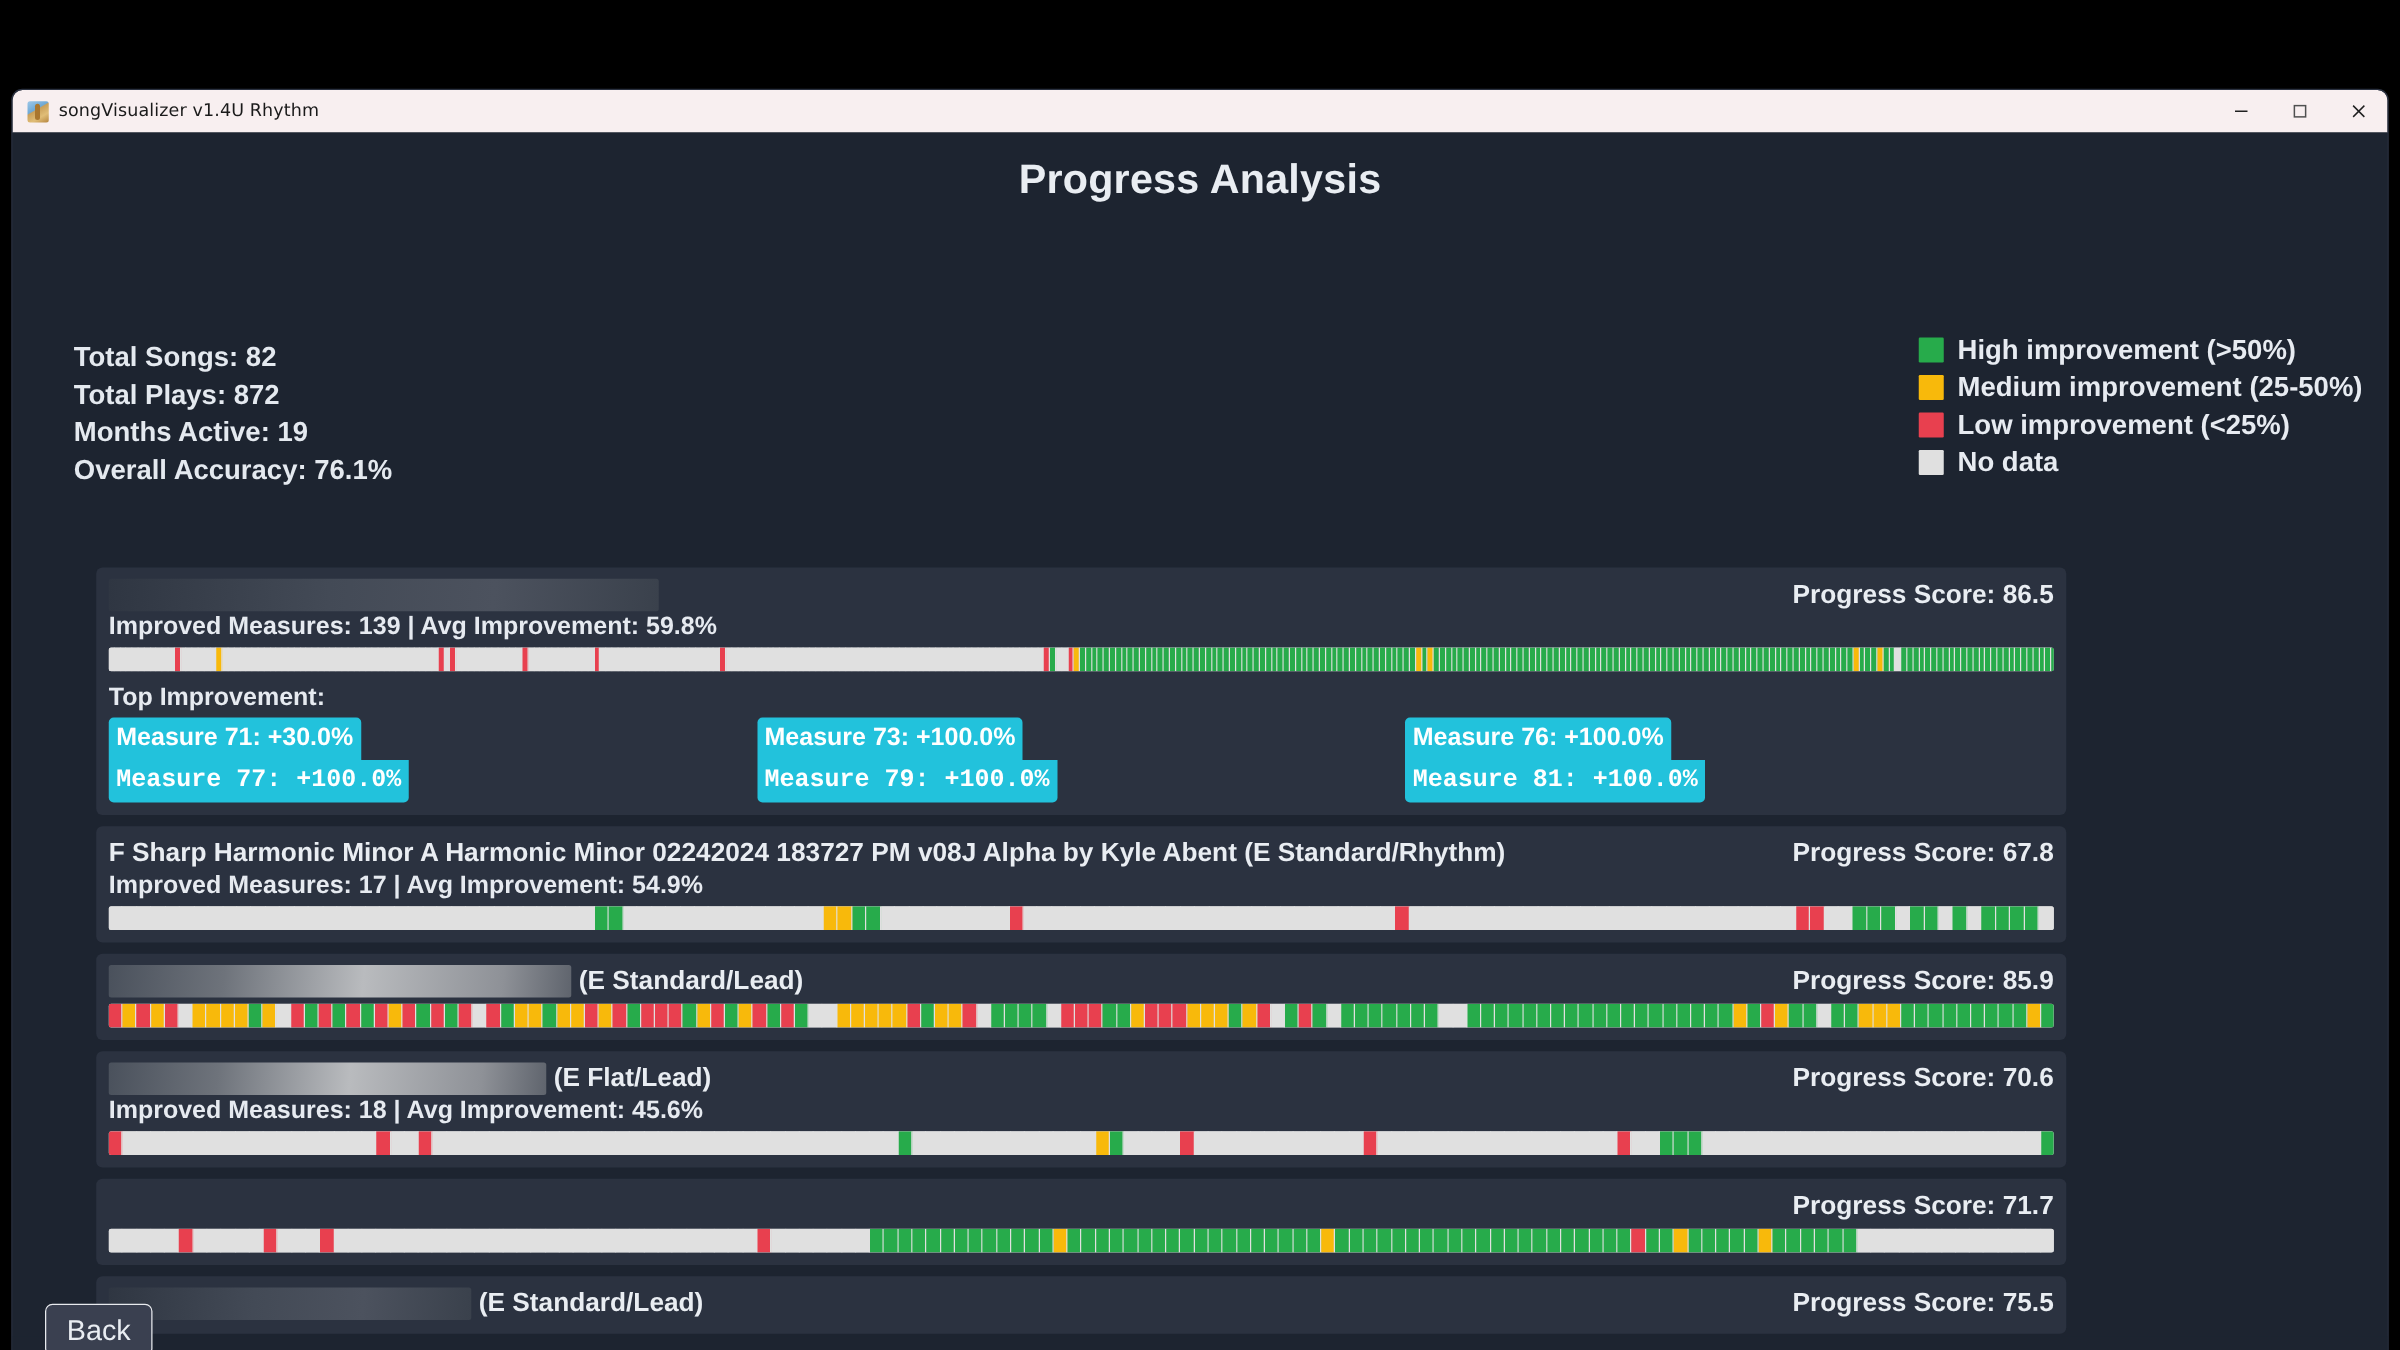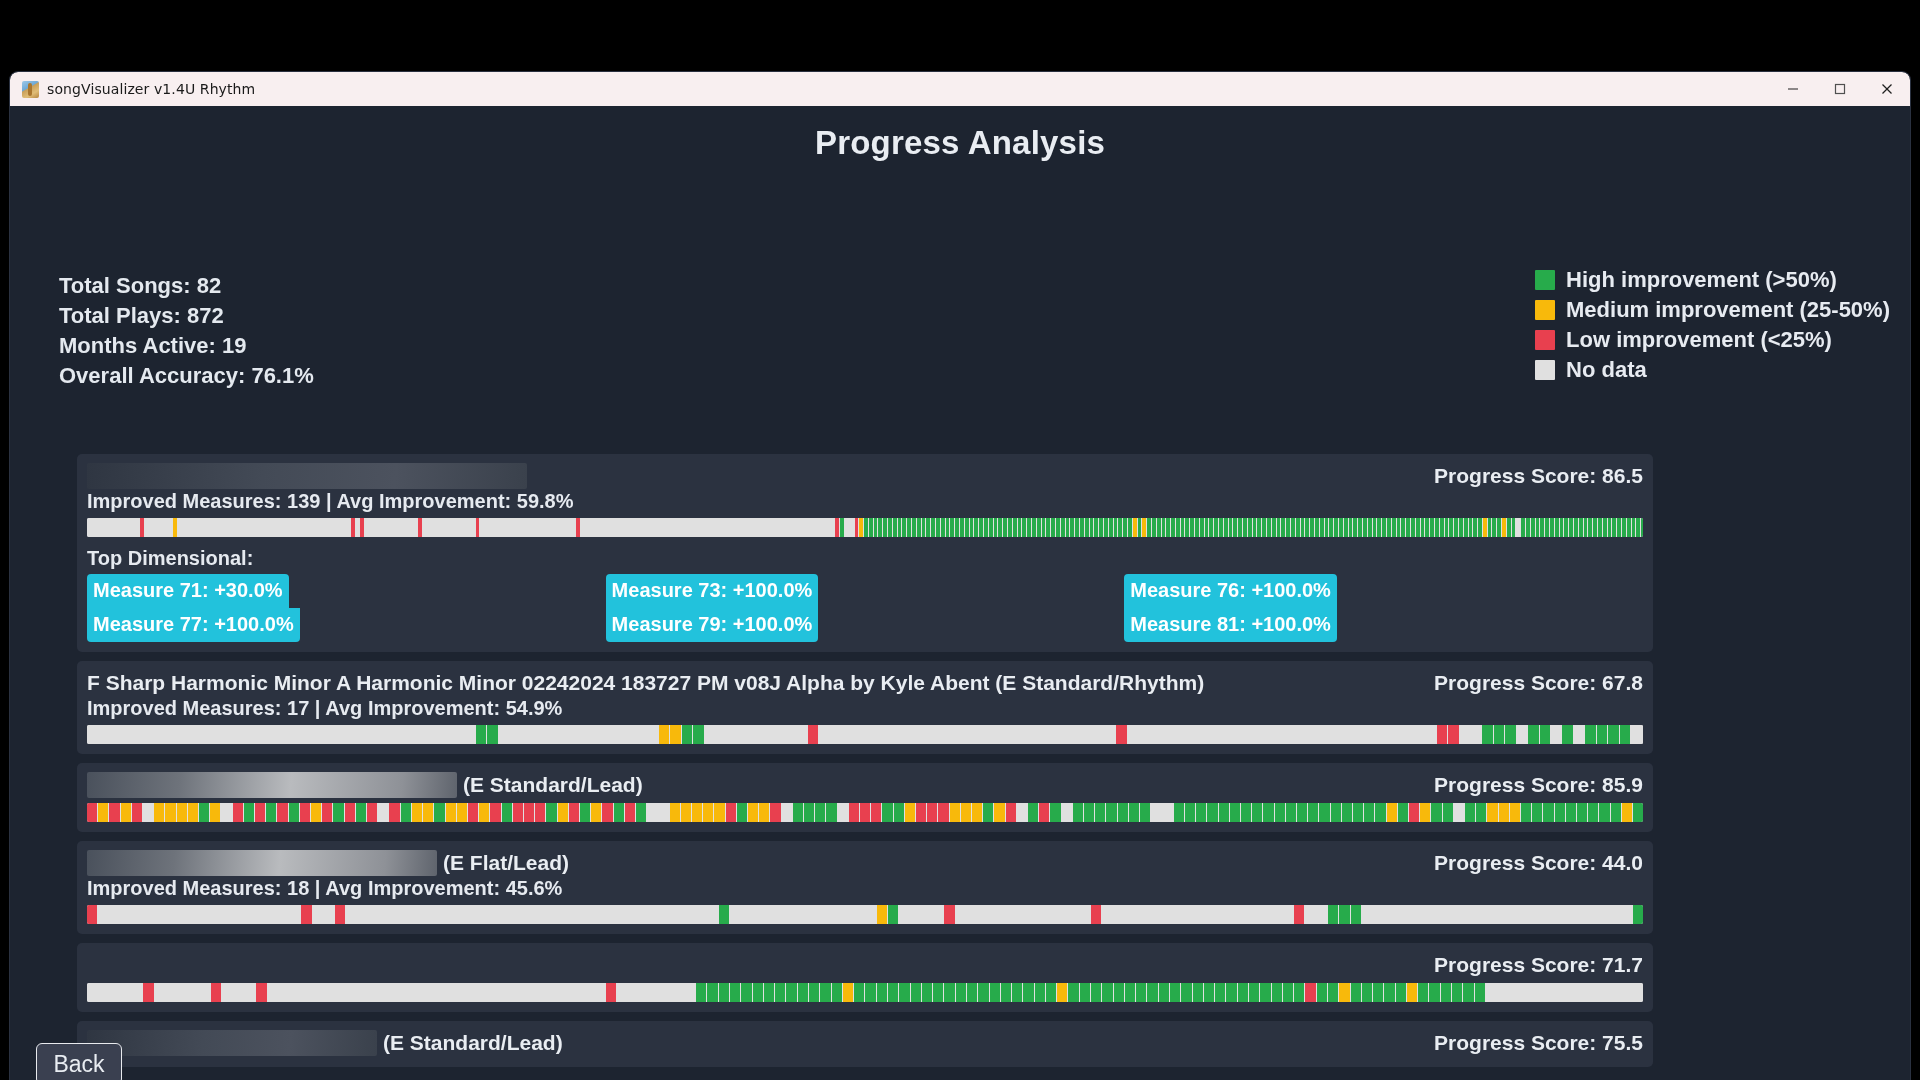--- a/index.html
+++ b/index.html
@@ -241,21 +241,21 @@
     background: #22c2dc;
     color: #ffffff;
     font-size: 20px;
     font-weight: bold;
     padding: 3px 6px 4px 6px;
     white-space: nowrap;
     align-self: flex-start;
     line-height: 27px;
   }
   .improve-col .improve-chip:first-child { border-radius: 4px 4px 0 0; }
-  .improve-col .improve-chip:last-child  { border-radius: 0 0 4px 4px; }
+  .improve-col .improve-chip:last-child  { border-radius: 0 0 4px 4px; font-family: Liberation Mono, monospace; }
 
   
   #back-button {
     position: absolute;
     left: 26px;
     top: 937px;
     width: 86px;
     height: 42px;
     background: #3a4050;
     border: 1px solid #e8eaee;
@@ -669,21 +669,21 @@
             <span class="measure-cell" style="background: rgb(39, 171, 75);"></span>
             <span class="measure-cell" style="background: rgb(39, 171, 75);"></span>
             <span class="measure-cell" style="background: rgb(39, 171, 75);"></span>
             <span class="measure-cell" style="background: rgb(39, 171, 75);"></span>
             <span class="measure-cell" style="background: rgb(39, 171, 75);"></span>
             <span class="measure-cell" style="background: rgb(39, 171, 75);"></span>
             <span class="measure-cell" style="background: rgb(39, 171, 75);"></span>
             <span class="measure-cell" style="background: rgb(39, 171, 75);"></span>
             <span class="measure-cell" style="background: rgb(39, 171, 75);"></span>
           </div>
-          <div class="top-improve-label">Top Dimensional:</div>
+          <div class="top-improve-label">Top Improvement:</div>
           <div class="improve-grid">
             <div class="improve-col">
               <div class="improve-chip">Measure 71: +30.0%</div>
               <div class="improve-chip">Measure 77: +100.0%</div>
             </div>
             <div class="improve-col">
               <div class="improve-chip">Measure 73: +100.0%</div>
               <div class="improve-chip">Measure 79: +100.0%</div>
             </div>
             <div class="improve-col">
@@ -988,21 +988,21 @@
             <span class="measure-cell" style="background: rgb(248, 185, 11);"></span>
             <span class="measure-cell" style="background: rgb(39, 171, 75);"></span>
           </div>
         </div>
         <div class="card">
           <div class="card-header">
             <div class="card-title">
               <span class="redacted flat" style="width: 350px;"></span>
               <span style="margin-left: 6px;"> (E Flat/Lead)</span>
             </div>
-            <div class="card-score">Progress Score: 44.0</div>
+            <div class="card-score">Progress Score: 70.6</div>
           </div>
           <div class="card-sub">Improved Measures: 18 | Avg Improvement: 45.6%</div>
           <div class="measure-bar">
             <span class="measure-cell" style="background: rgb(232, 64, 79);"></span>
             <span class="measure-cell" style="background: rgb(224, 224, 224); border-right: 1px solid rgb(224, 224, 224);"></span>
             <span class="measure-cell" style="background: rgb(224, 224, 224); border-right: 1px solid rgb(224, 224, 224);"></span>
             <span class="measure-cell" style="background: rgb(224, 224, 224); border-right: 1px solid rgb(224, 224, 224);"></span>
             <span class="measure-cell" style="background: rgb(224, 224, 224); border-right: 1px solid rgb(224, 224, 224);"></span>
             <span class="measure-cell" style="background: rgb(224, 224, 224); border-right: 1px solid rgb(224, 224, 224);"></span>
             <span class="measure-cell" style="background: rgb(224, 224, 224); border-right: 1px solid rgb(224, 224, 224);"></span>

